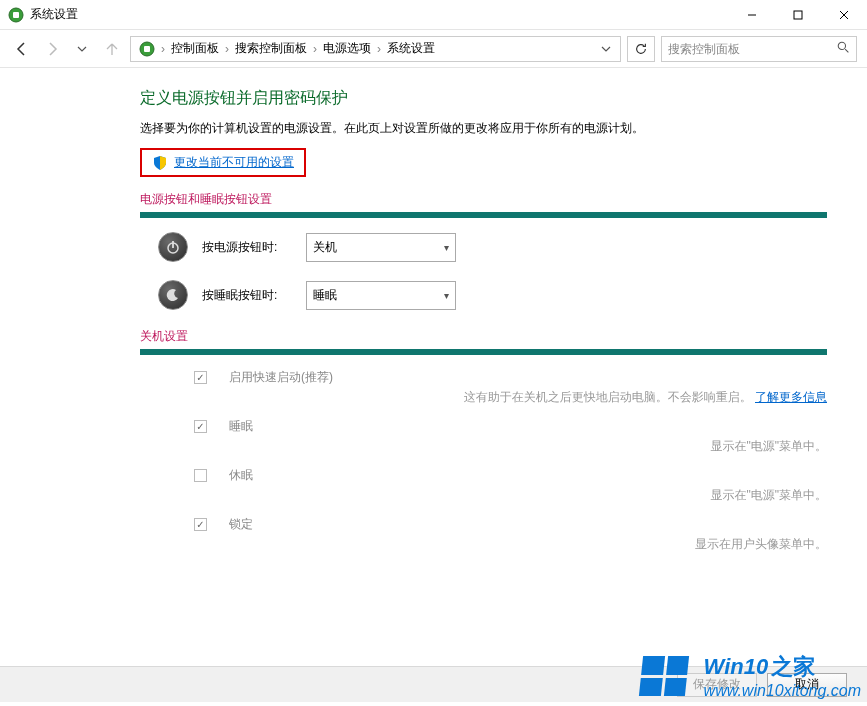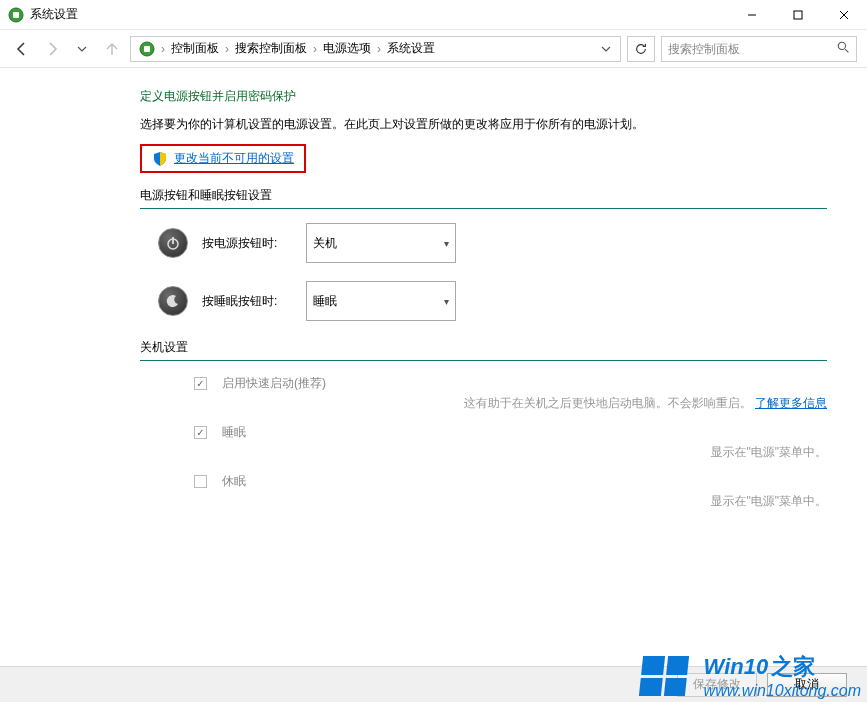--- a/index.html
+++ b/index.html
@@ -81,67 +81,67 @@
     }
     .searchbox input::placeholder { color: #888; }
     .searchbox .search-icon { margin-left: 4px; color: #555; }
 
     
     .content {
       padding: 20px 40px 20px 140px;
     }
     .page-title {
       color: #0a6a2a;
-      font-size: 12px;
+      font-size: 16px;
       margin-bottom: 10px;
     }
     .page-desc { color: #000; margin-bottom: 10px; line-height: 1.6; }
     .admin-link-wrap {
       display: inline-flex; align-items: center;
       border: 2px solid #d90000;
       padding: 4px 10px;
       margin-bottom: 14px;
     }
     .shield-icon { width: 16px; height: 16px; margin-right: 6px; }
     .link { color: #0066cc; text-decoration: underline; cursor: pointer; }
 
     .section-title {
-      border-bottom: 1px solid #0f766e;
+      border-bottom: 6px solid #0f766e;
       padding-bottom: 4px;
       margin-bottom: 14px;
-      color: #000000;
+      color: #be185d;
     }
 
     .button-row {
       display: flex; align-items: center;
       margin-left: 18px;
       margin-bottom: 18px;
       gap: 14px;
     }
     .round-icon {
       width: 30px; height: 30px; border-radius: 50%;
       background: radial-gradient(circle at 35% 30%, #6a6a6a, #2a2a2a);
       display: flex; align-items: center; justify-content: center;
       color: #ddd;
       border: 1px solid #888;
     }
     .row-label { width: 90px; color: #000; text-align: left; }
     .fake-select {
-      width: 150px; height: 40px;
+      width: 150px; height: 29px;
       border: 1px solid #aaa;
       display: flex; align-items: center; justify-content: space-between;
       padding: 0 6px;
       background: #fff;
       cursor: default;
     }
     .fake-select .chev { color: #555; font-size: 10px; }
 
     .checkbox-list { margin-left: 18px; }
     .cb-item { margin-bottom: 12px; }
-    .cb-line { display: flex; align-items: center; gap: 15px; padding-left: 36px; }
+    .cb-line { display: flex; align-items: center; gap: 22px; padding-left: 36px; }
     .cb {
       width: 13px; height: 13px; border: 1px solid #888;
       display: inline-flex; align-items: center; justify-content: center;
       font-size: 10px; line-height: 1;
       background: #fff; cursor: default;
     }
     .cb.checked::after { content: "✓"; color: #666; }
     .cb.disabled { color: #bbb; border-color: #bbb; }
     .cb-label.disabled { color: #888; }
     .cb-desc { margin-left: 20px; color: #555; margin-top: 3px; text-align: right; }
@@ -333,20 +333,27 @@
     </div>
 
     <div class="cb-item">
       <div class="cb-line">
         <span class="cb disabled"></span>
         <span class="cb-label disabled">休眠</span>
       </div>
       <div class="cb-desc disabled">显示在"电源"菜单中。</div>
     </div>
 
+    <div class="cb-item">
+      <div class="cb-line">
+        <span class="cb checked disabled"></span>
+        <span class="cb-label disabled">锁定</span>
+      </div>
+      <div class="cb-desc disabled">显示在用户头像菜单中。</div>
+    </div>
   </div>
 </div>
 
 <div class="footer">
   <div class="btn disabled">保存修改</div>
   <div class="btn">取消</div>
 </div>
 
 <div class="watermark">
   <div class="winlogo">

